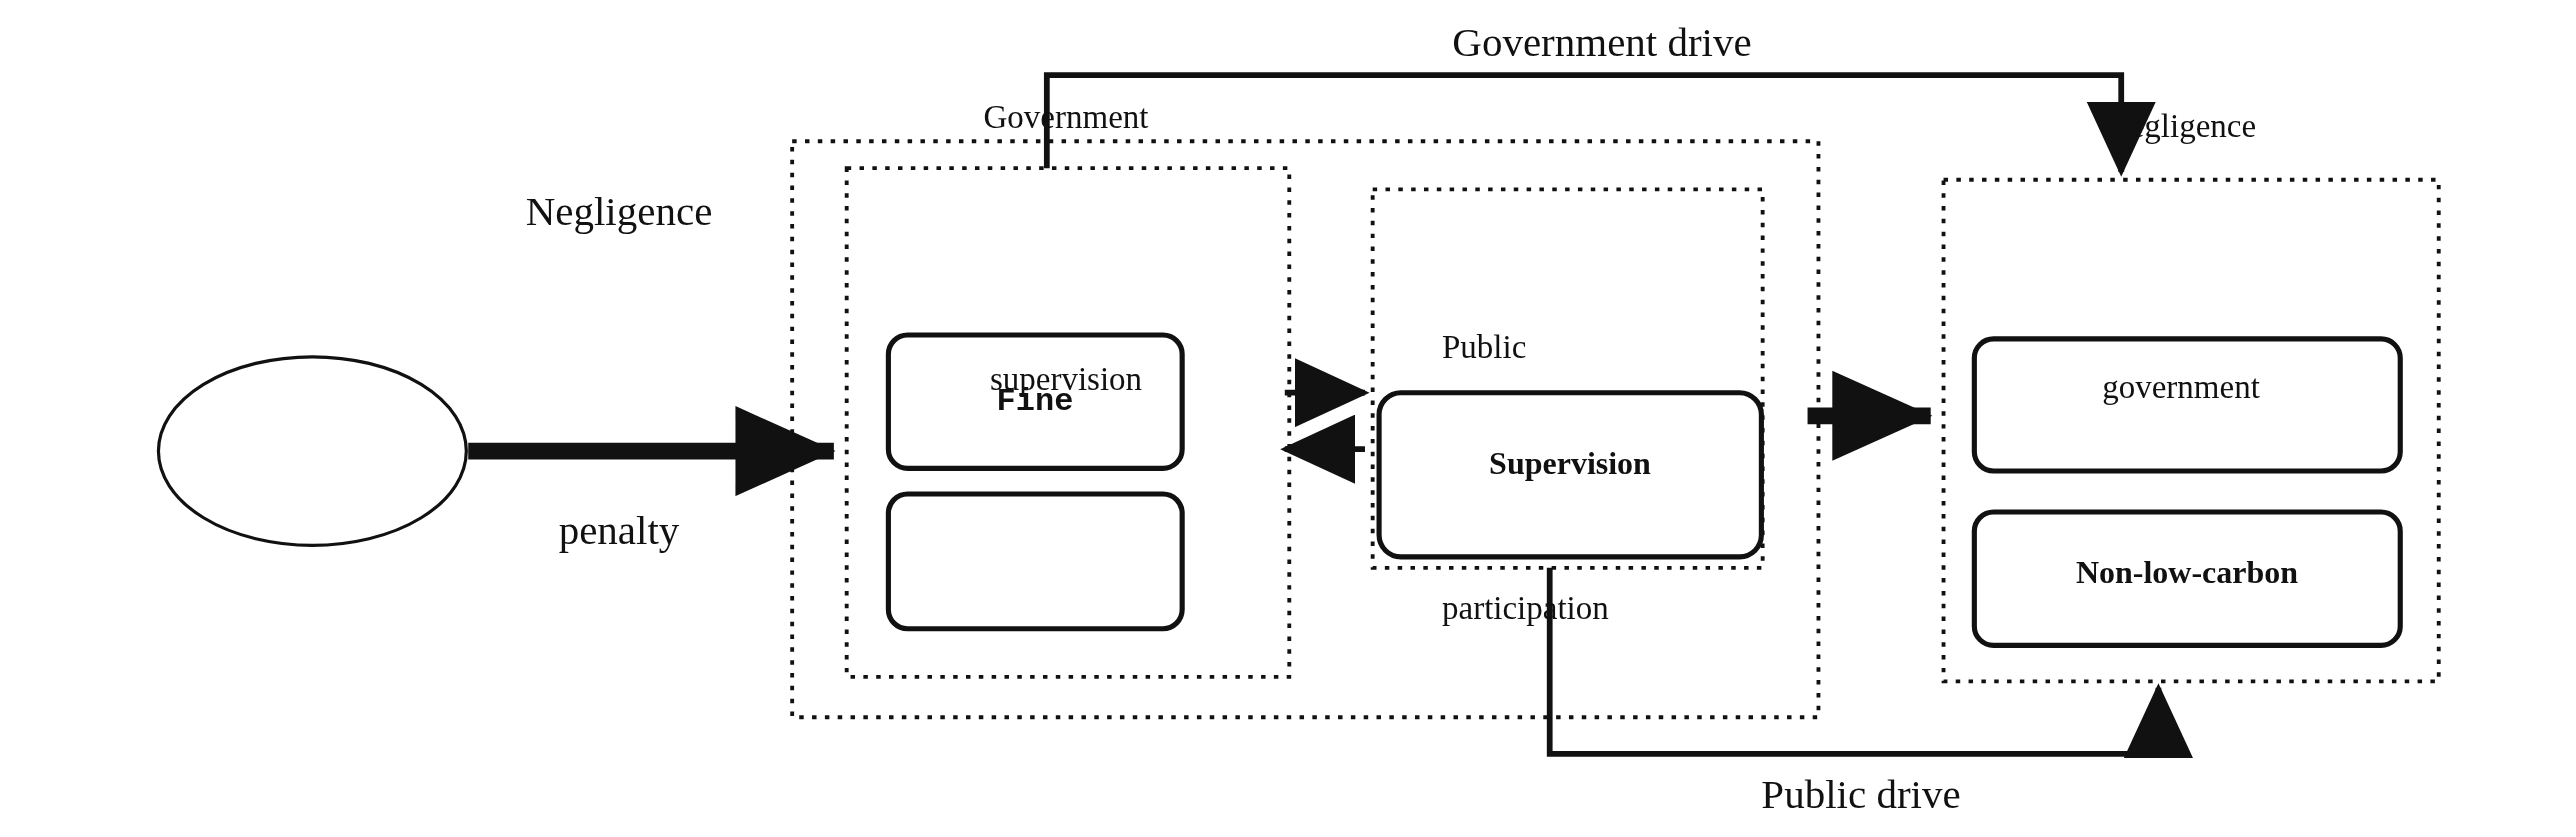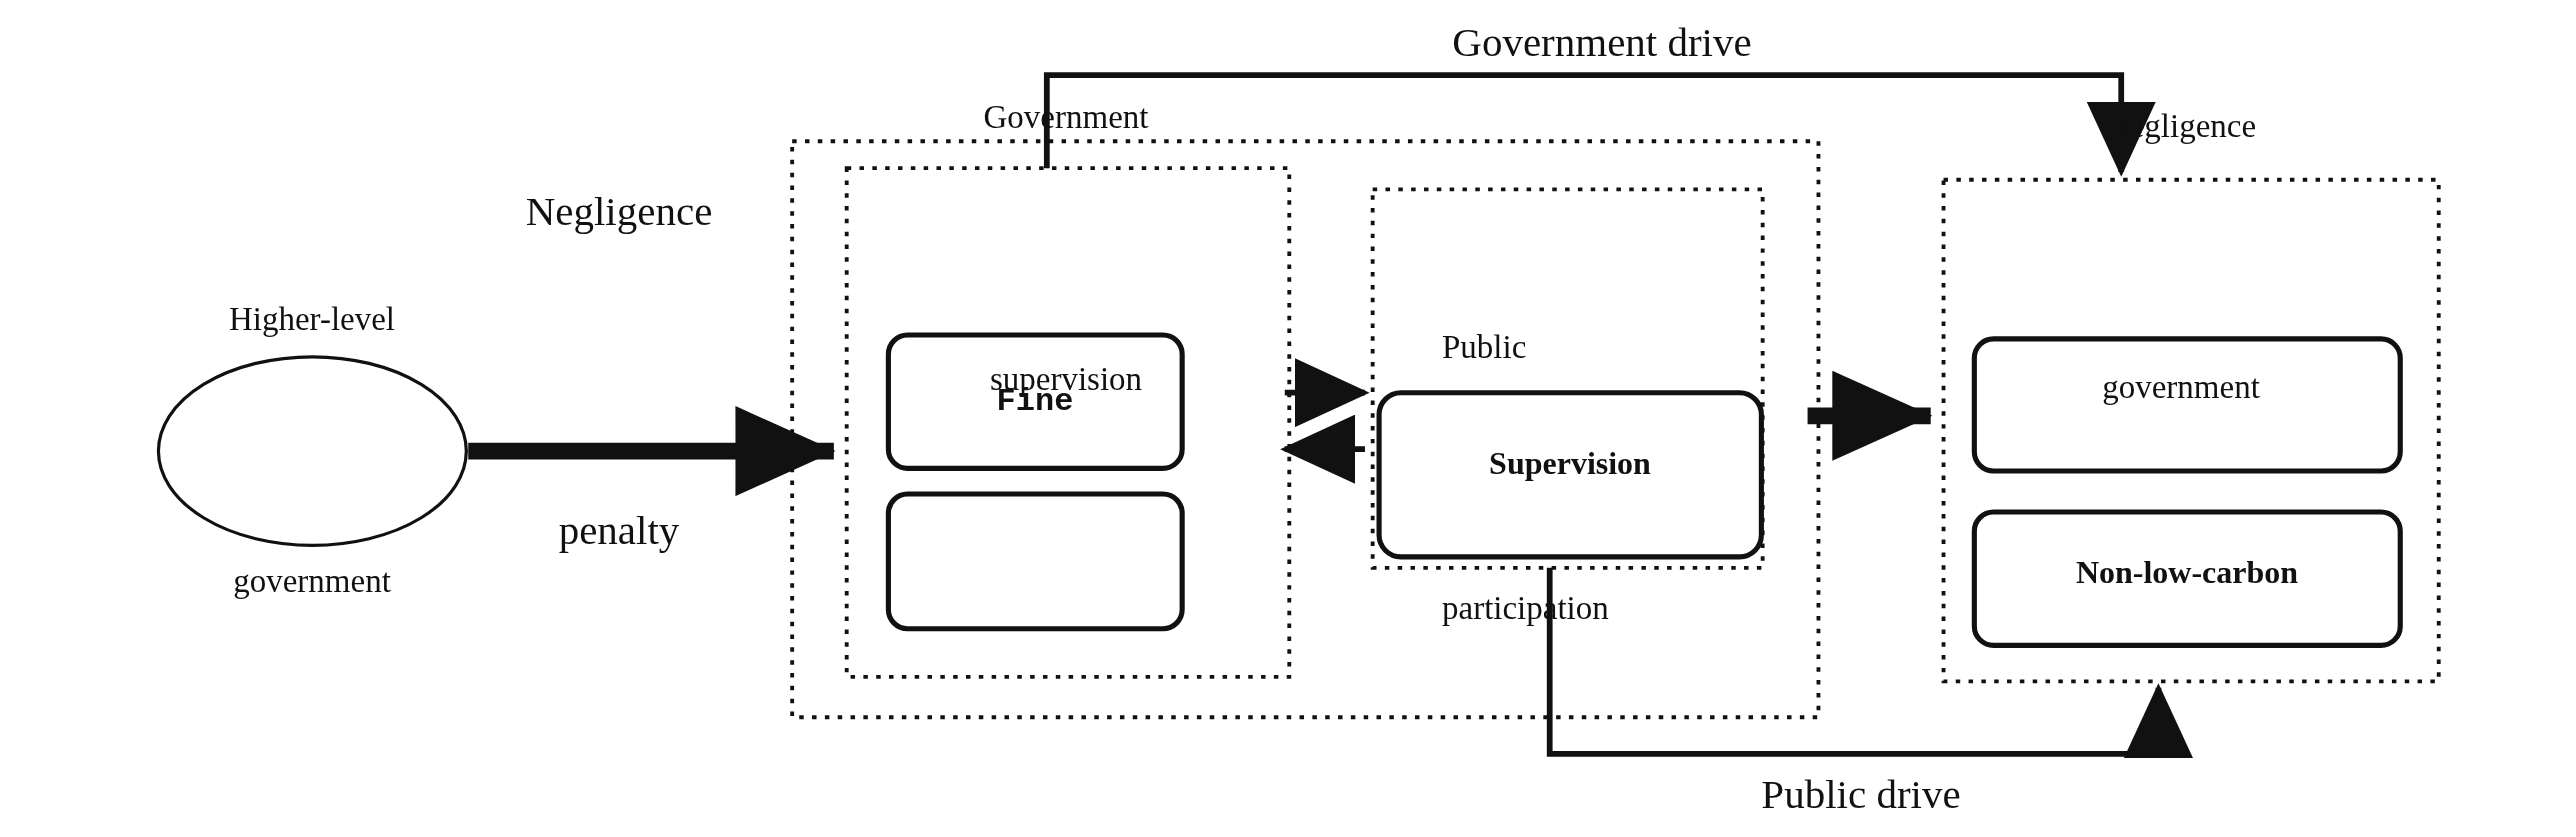--- a/index.html
+++ b/index.html
@@ -54,25 +54,20 @@
     <line x1="2003" y1="612" x2="2128" y2="612" stroke="#111" stroke-width="9" marker-end="url(#thinArrow)"></line>
     <line x1="2128" y1="700" x2="2003" y2="700" stroke="#111" stroke-width="9" marker-end="url(#thinArrow)"></line>
 
     <line x1="2818" y1="648" x2="3010" y2="648" stroke="#111" stroke-width="26" marker-end="url(#thickArrow)"></line>
 
     <path d="M1632,262 L1632,117 L3307,117 L3307,268" fill="none" stroke="#111" stroke-width="9" marker-end="url(#thinArrow)"></path>
 
     <path d="M2416,885 L2416,1175 L3365,1175 L3365,1072" fill="none" stroke="#111" stroke-width="9" marker-end="url(#thinArrow)"></path>
   </svg>
 
-  <div class="lbl lbl-plain ctr" style="left:312px;top:451px;width:282px;">
-    <div>Higher-level</div>
-    <div style="height:23px;"></div>
-    <div>government</div>
-  </div>
 
   <div class="lbl lbl-edge ctr" style="left:619px;top:371px;width:269px;">
     <div>Negligence</div>
     <div style="height:22px;"></div>
     <div>penalty</div>
   </div>
 
   <div class="lbl lbl-plain ctr" style="left:1066px;top:249px;width:398px;">
     <div>Government</div>
     <div style="height:23px;"></div>

